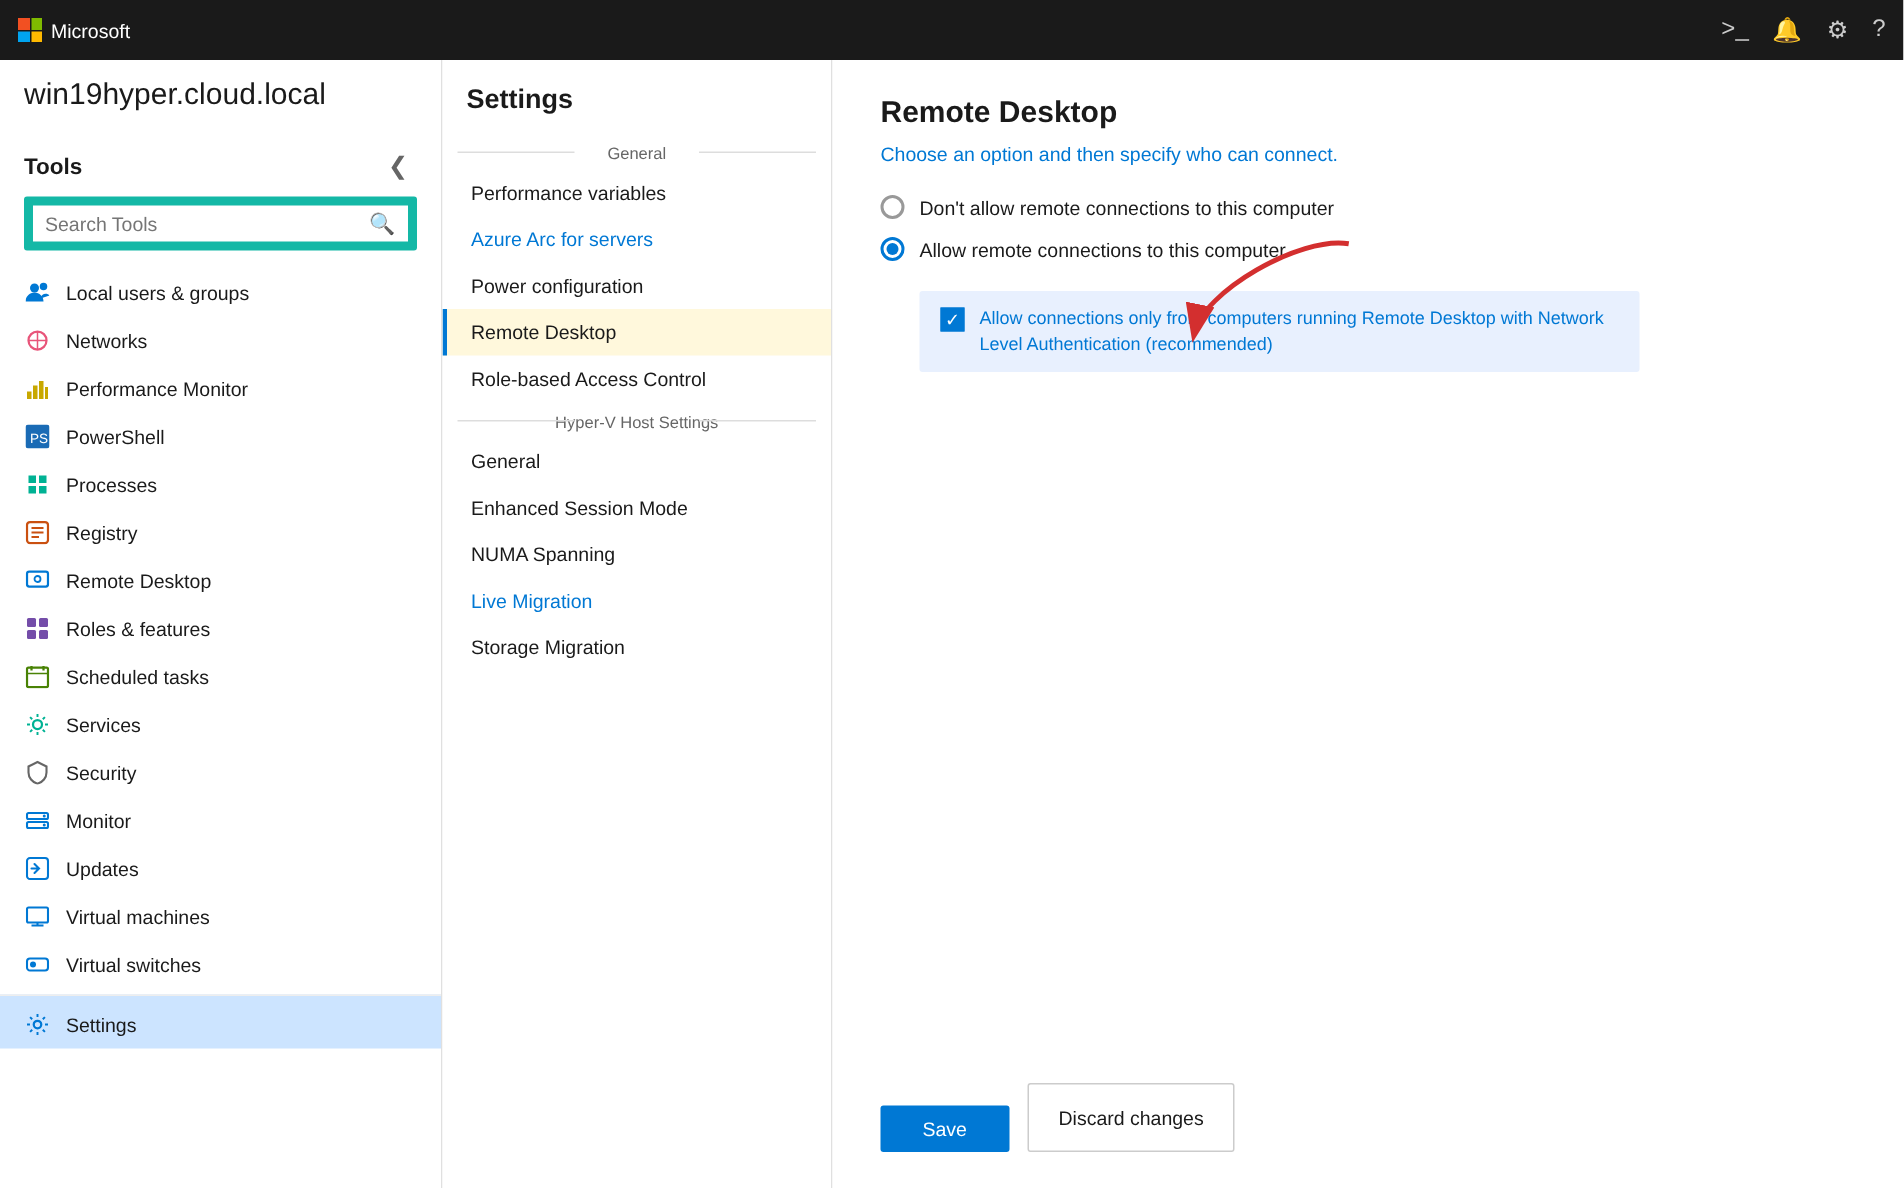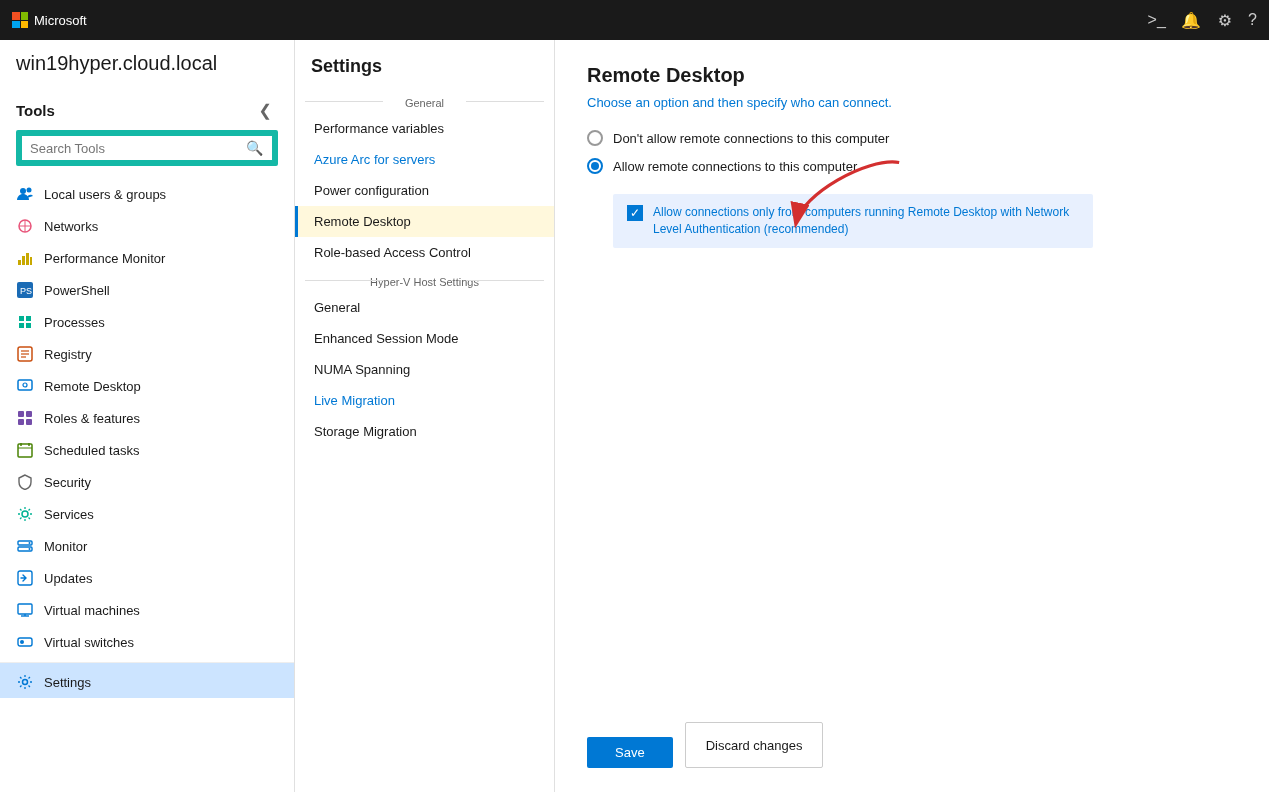--- a/index.html
+++ b/index.html
@@ -336,33 +336,33 @@
               <line x1="4" y1="1" x2="4" y2="4" stroke="#498205" stroke-width="1.5"></line>
               <line x1="12" y1="1" x2="12" y2="4" stroke="#498205" stroke-width="1.5"></line>
               <line x1="1" y1="6" x2="15" y2="6" stroke="#498205" stroke-width="1"></line>
             </svg>
         </div>
         <span>Scheduled tasks</span>
       </div>
       <div class="nav-item">
         <div class="nav-icon">
           <svg width="16" height="16" viewBox="0 0 16 16" fill="none">
-              <path d="M8 1L2 4v4c0 3.5 2.5 6.5 6 7.5 3.5-1 6-4 6-7.5V4L8 1z" stroke="#666" stroke-width="1.4"></path>
-            </svg>
-        </div>
-        <span>Security</span>
-      </div>
-      <div class="nav-item">
-        <div class="nav-icon">
-          <svg width="16" height="16" viewBox="0 0 16 16" fill="none">
               <circle cx="8" cy="8" r="3" stroke="#00b294" stroke-width="1.5"></circle>
               <path d="M8 1v2M8 13v2M1 8h2M13 8h2M3.05 3.05l1.42 1.42M11.53 11.53l1.42 1.42M3.05 12.95l1.42-1.42M11.53 4.47l1.42-1.42" stroke="#00b294" stroke-width="1.3"></path>
             </svg>
         </div>
         <span>Services</span>
+      </div>
+      <div class="nav-item">
+        <div class="nav-icon">
+          <svg width="16" height="16" viewBox="0 0 16 16" fill="none">
+              <path d="M8 1L2 4v4c0 3.5 2.5 6.5 6 7.5 3.5-1 6-4 6-7.5V4L8 1z" stroke="#666" stroke-width="1.4"></path>
+            </svg>
+        </div>
+        <span>Security</span>
       </div>
       <div class="nav-item">
         <div class="nav-icon">
           <svg width="16" height="16" viewBox="0 0 16 16" fill="none">
               <rect x="1" y="3" width="14" height="4" rx="1" stroke="#0078d4" stroke-width="1.4"></rect>
               <rect x="1" y="9" width="14" height="4" rx="1" stroke="#0078d4" stroke-width="1.4"></rect>
               <circle cx="12.5" cy="5" r="1" fill="#0078d4"></circle>
               <circle cx="12.5" cy="11" r="1" fill="#0078d4"></circle>
             </svg>
         </div>

